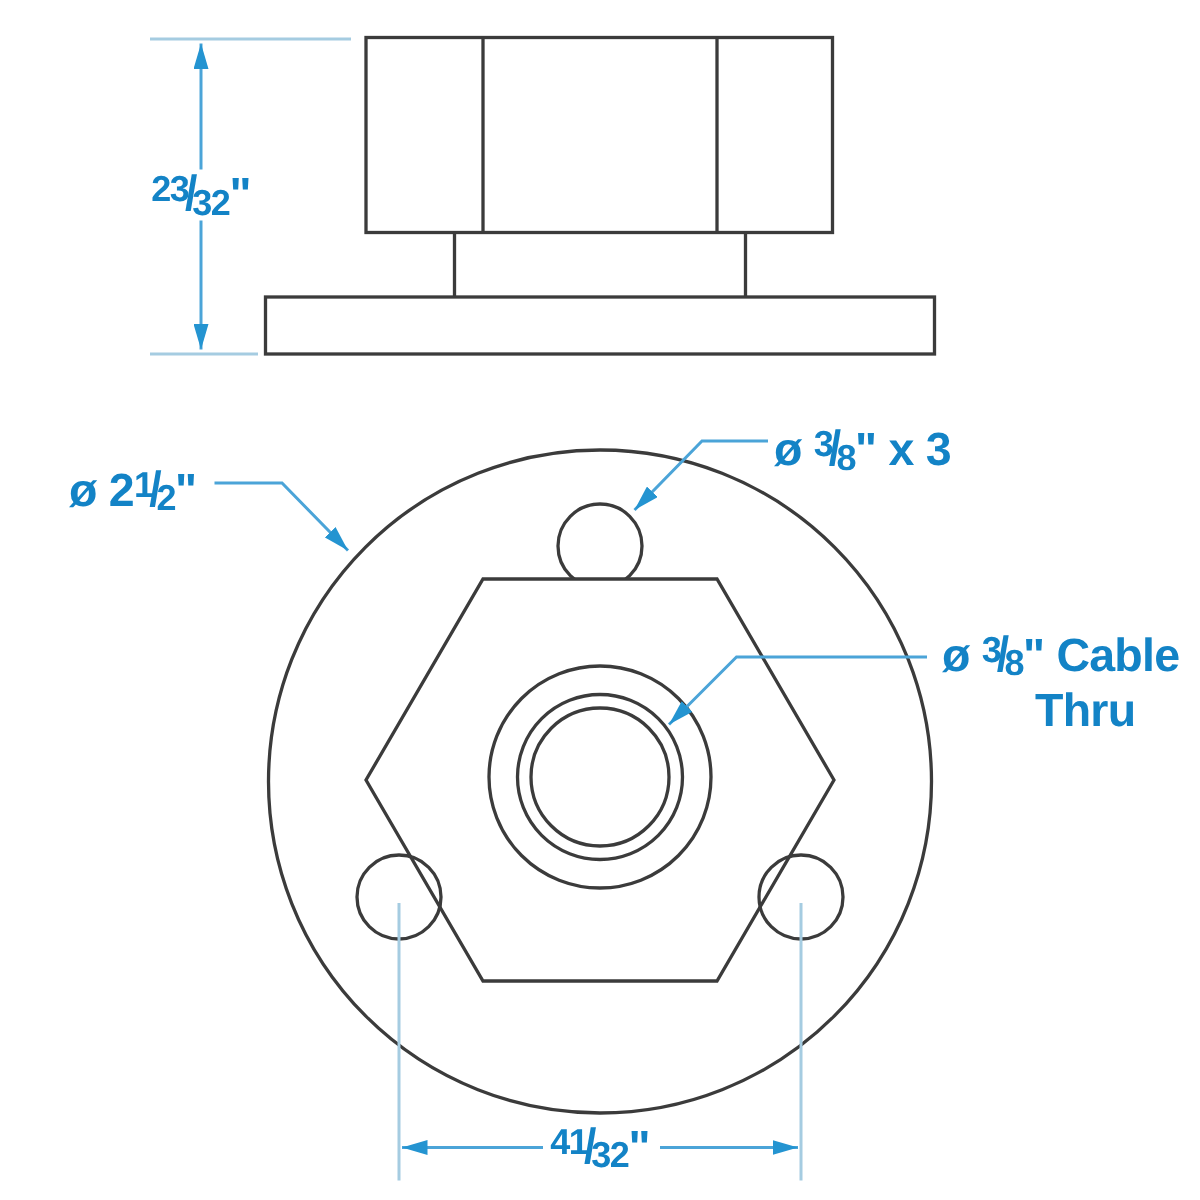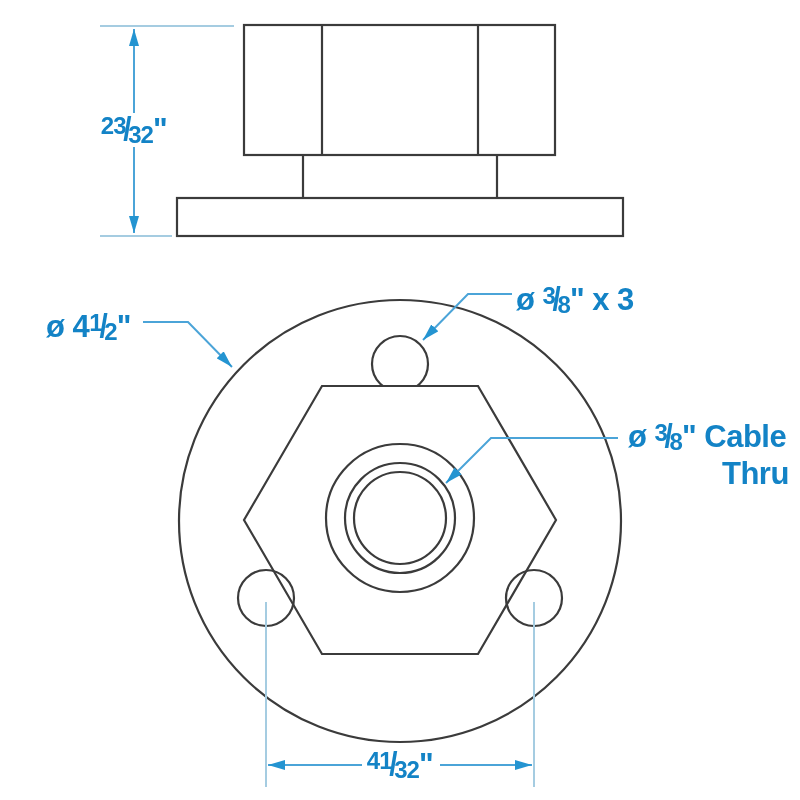--- a/index.html
+++ b/index.html
@@ -70,31 +70,31 @@
       <line class="dim-line" x1="362" y1="765" x2="268" y2="765" marker-end="url(#ah)"></line>
       <line class="dim-line" x1="440" y1="765" x2="532" y2="765" marker-end="url(#ah)"></line>
     </g>
   </svg>
 
   <div class="lbl center-x" style="left:134px;top:112px;">
     <span></span><span class="frac"><span class="num">23</span><span class="slash">/</span><span class="den">32</span></span><span>"</span>
   </div>
 
   <div class="lbl" style="left:46px;top:309px;">
-    <span>ø 4</span><span class="frac"><span class="num">1</span><span class="slash">/</span><span class="den">2</span></span><span>"</span>
+    <span>ø 2</span><span class="frac"><span class="num">1</span><span class="slash">/</span><span class="den">2</span></span><span>"</span>
   </div>
 
   <div class="lbl" style="left:516px;top:282px;">
     <span>ø </span><span class="frac"><span class="num">3</span><span class="slash">/</span><span class="den">8</span></span><span>" x 3</span>
   </div>
 
   <div class="lbl" style="left:628px;top:419px;">
     <span>ø </span><span class="frac"><span class="num">3</span><span class="slash">/</span><span class="den">8</span></span><span>" Cable</span>
   </div>
-  <div class="lbl" style="left:722px;top:458px;">
+  <div class="lbl" style="left:690px;top:458px;">
     <span>Thru</span>
   </div>
 
   <div class="lbl center-x" style="left:400px;top:747px;">
     <span></span><span class="frac"><span class="num">41</span><span class="slash">/</span><span class="den">32</span></span><span>"</span>
   </div>
 
 </div>
 
 </body></html>

